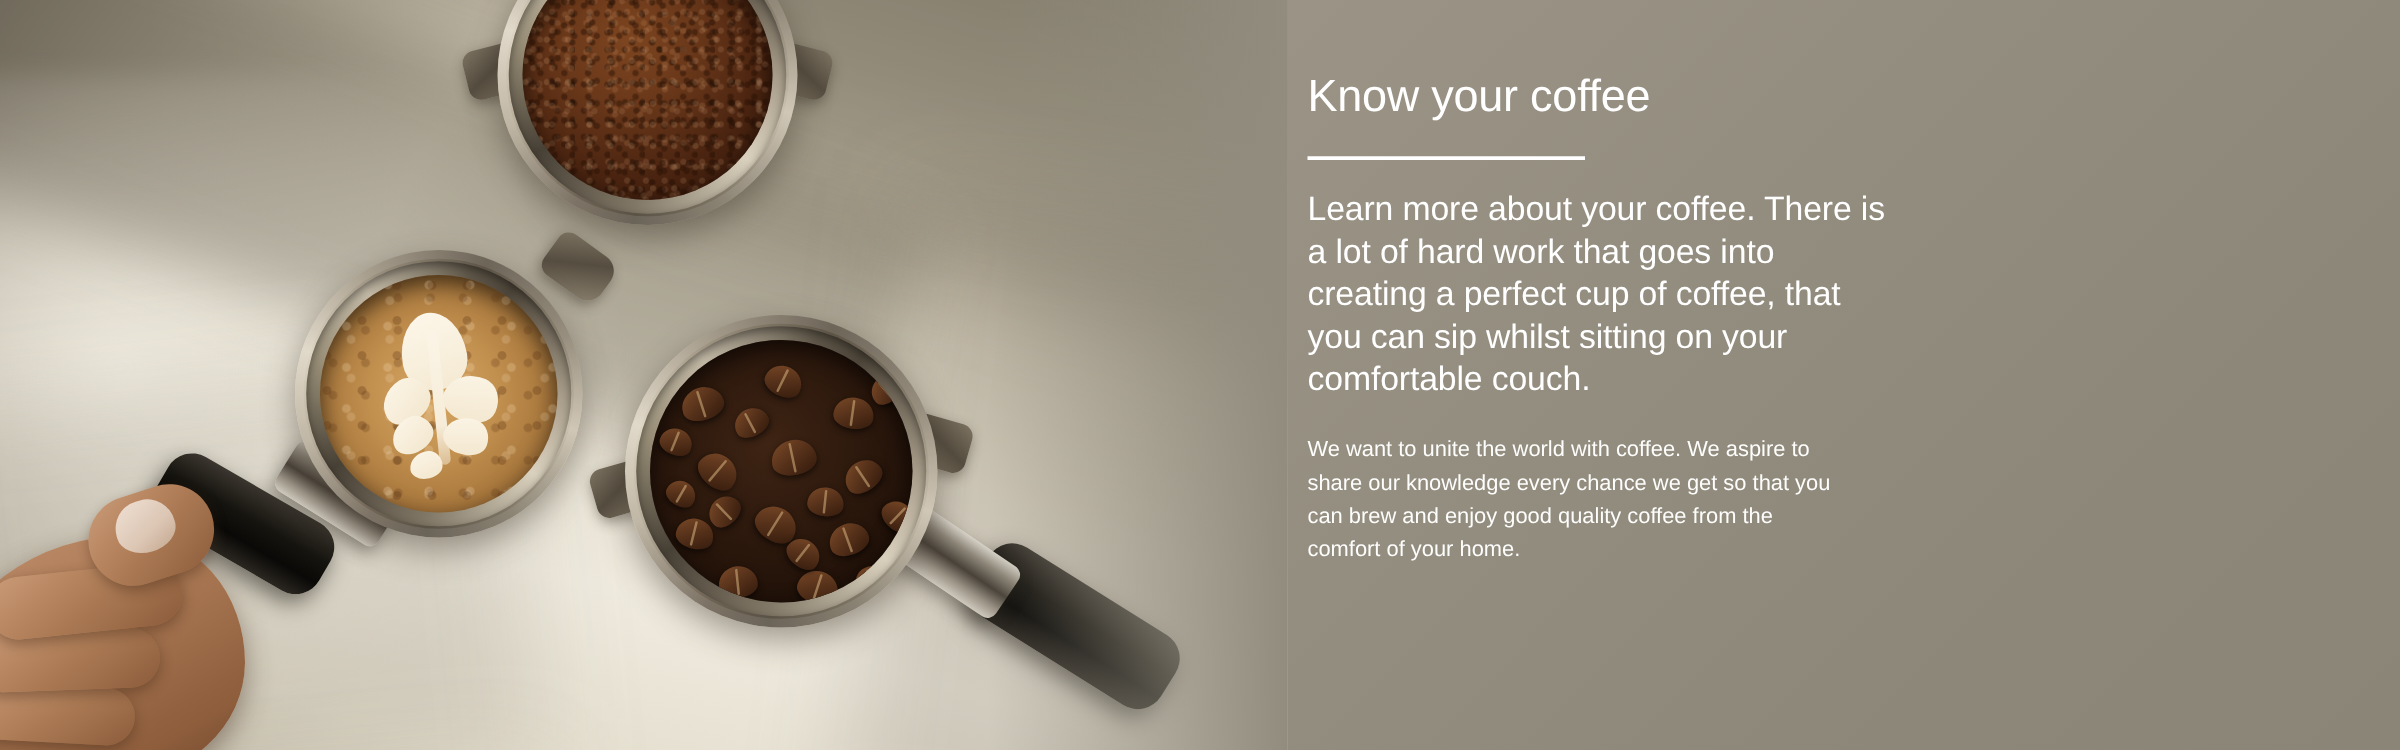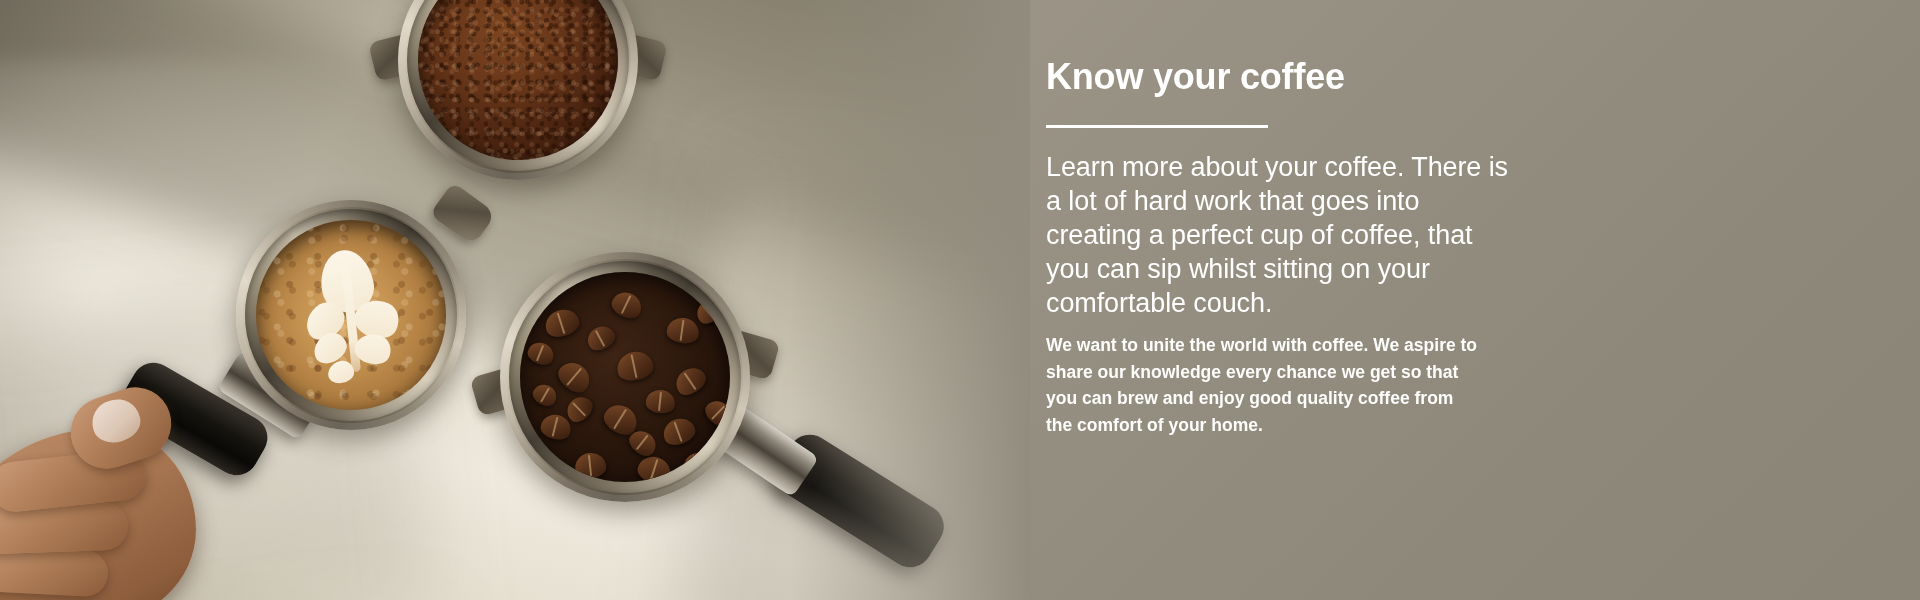--- a/index.html
+++ b/index.html
@@ -242,39 +242,39 @@
     position:absolute; left:1030px; top:0;
     width:890px; height:600px;
     background:linear-gradient(135deg,#9b9486 0%,#938d7f 38%,#8d8779 72%,#8b8577 100%);
   }
   .copy{
     position:absolute; left:16px; top:58px;
     width:520px;
     color:#ffffff;
   }
   .headline{
-    font-size:36px; font-weight:700;
+    font-size:36px; font-weight:400;
     letter-spacing:-.2px;
     line-height:1.08;
     white-space:nowrap;
   }
   .rule{
     width:222px; height:3px;
     background:#ffffff;
     margin:28px 0 22px 0;
   }
   .subhead{
     font-size:27px; font-weight:400;
     line-height:1.26;
     letter-spacing:-.1px;
     max-width:476px;
   }
   .body{
-    margin-top:12px;
-    font-size:17.5px; font-weight:700;
+    margin-top:26px;
+    font-size:17.5px; font-weight:400;
     line-height:1.53;
     max-width:432px;
     color:#fdfdfc;
   }
 </style>
 </head>
 <body>
 
 <div id="hero">
 

